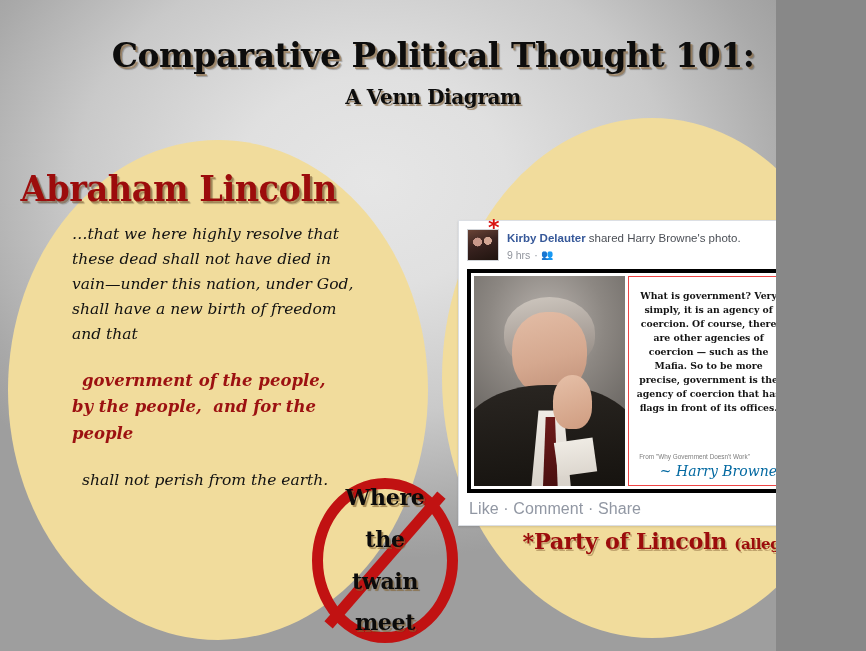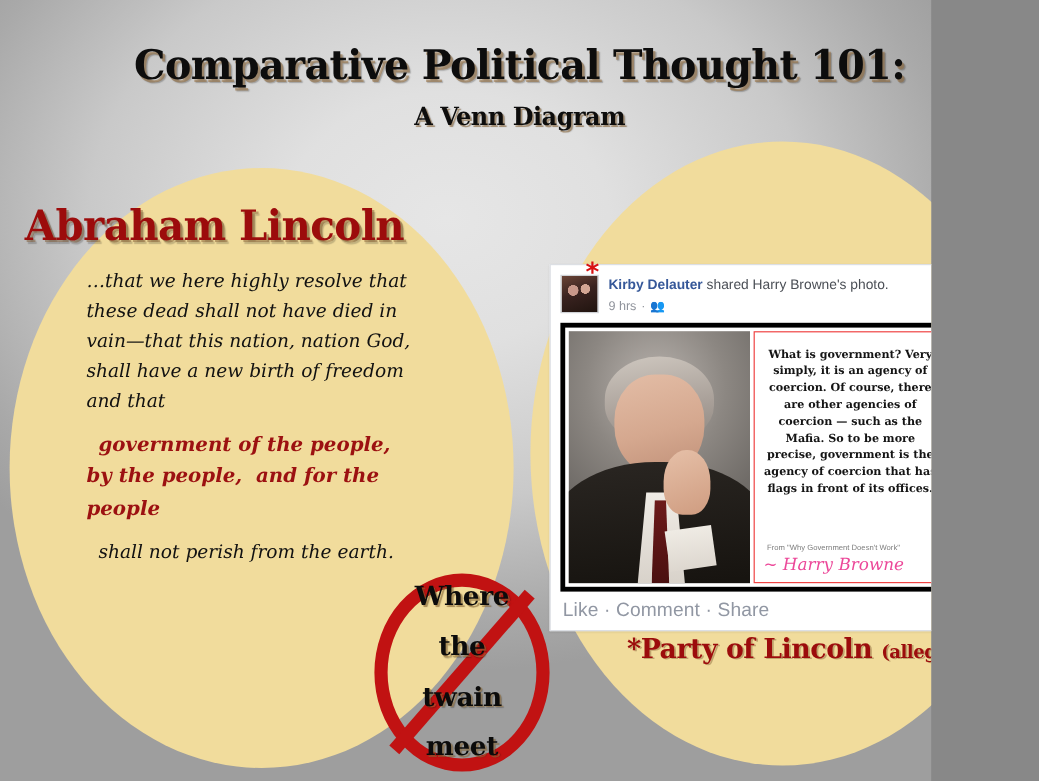--- a/index.html
+++ b/index.html
@@ -86,21 +86,21 @@
     line-height: 1.62;
     color: #111;
   }
   #lincoln-quote .q-line { display: block; white-space: pre-wrap; }
   #lincoln-quote .hl {
     color: #9c1111;
     font-weight: bold;
     font-size: 16.5px;
   }
   #lincoln-quote .indent { padding-left: 10px; }
-  #lincoln-quote .gap-top { margin-top: 10px; display: block; }
+  #lincoln-quote .gap-top { margin-top: 20px; display: block; }
 
   
   #fb-card {
     position: absolute;
     left: 458px;
     top: 220px;
     width: 345px;
     background: #ffffff;
     border: 1px solid #dcdfe4;
     box-shadow: 0 1px 2px rgba(0,0,0,0.12);
@@ -264,21 +264,22 @@
     font-size: 6.4px;
     color: #7d7d7d;
     text-align: left;
     padding-left: 3px;
     margin-bottom: 3px;
   }
   #browne-attrib {
     font-family: "DejaVu Serif", "Liberation Serif", serif;
     font-style: italic;
     font-size: 14px;
-    color: #ec4899;
+    color: #0369a1;
+    text-align: right;
     padding-right: 4px;
   }
 
   #fb-actions {
     padding: 7px 10px 7px 10px;
     font-size: 16px;
     color: #9197a3;
     letter-spacing: 0.1px;
   }
   #fb-actions span { color: #9197a3; }
@@ -358,21 +359,21 @@
   <div id="title-block">
     <div id="main-title">Comparative Political Thought 101:</div>
     <div id="sub-title">A Venn Diagram</div>
   </div>
 
   <div id="lincoln-heading">Abraham Lincoln</div>
 
   <div id="lincoln-quote">
     <span class="q-line">…that we here highly resolve that</span>
     <span class="q-line">these dead shall not have died in</span>
-    <span class="q-line">vain—that this nation, nation God,</span>
+    <span class="q-line">vain—under this nation, under God,</span>
     <span class="q-line">shall have a new birth of freedom</span>
     <span class="q-line">and that</span>
     <span class="q-line hl indent gap-top">government of the people,</span>
     <span class="q-line hl">by the people,  and for the</span>
     <span class="q-line hl">people</span>
     <span class="q-line indent gap-top">shall not perish from the earth.</span>
   </div>
 
   <div id="fb-card">
 

